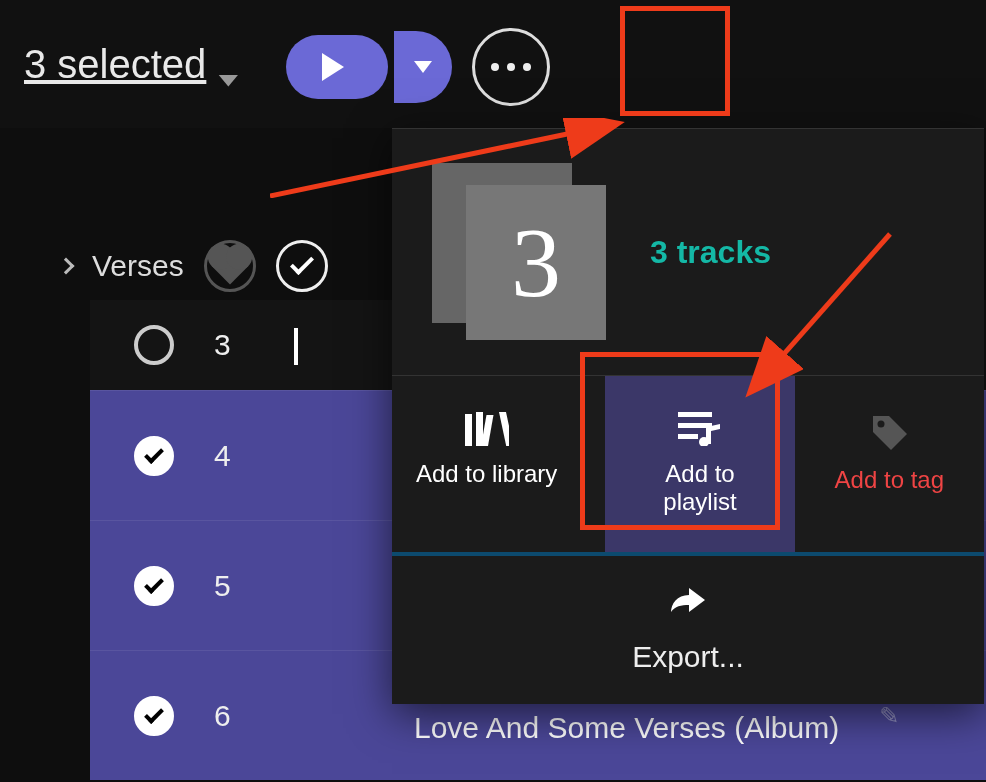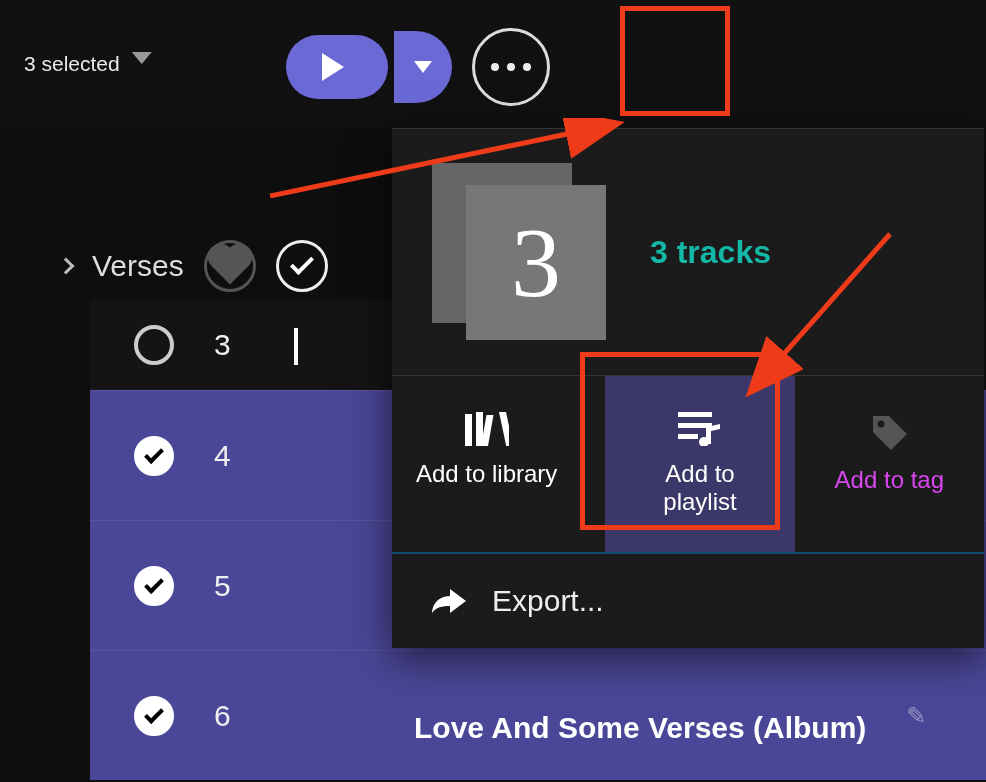--- a/index.html
+++ b/index.html
@@ -17,23 +17,24 @@
   .toolbar {
     height: 128px;
     width: 986px;
     display: flex;
     align-items: center;
     padding: 0 24px;
     background: #111;
     position: relative;
   }
   .sel-btn {
-    display: flex; align-items: flex-start; gap: 12px;
-    font-size: 21px; color: #e9e9e9;
-    cursor: pointer;
+    display: flex; align-items: flex-end; gap: 12px;
+    font-size: 40px; color: #e9e9e9;
+    cursor: pointer;
+    text-decoration: underline;
   }
   .chev-down {
     width: 20px; height: 12px;
     background: #999;
     clip-path: polygon(0 0, 100% 0, 50% 100%);
   }
 
   .play-cluster {
     position: absolute;
     left: 286px;
@@ -97,21 +98,21 @@
     gap: 40px;
     font-size: 30px;
   }
   .row.sel { background:#4b4798; }
   .row.unsel { background:#141414; }
   .circ{width:40px;height:40px;border:4px solid #fff;border-radius:50%;display:flex;align-items:center;justify-content:center;flex-shrink:0;}
   .circ.empty{border-color:#ccc;}
   .circ .cm{width:18px;height:10px;border-left:4px solid #000;border-bottom:4px solid #000;transform:rotate(-45deg);margin-top:-3px;}
   .circ.filled{background:#fff;}
   .tracknum{color:#eee;width:30px;}
-  .tracktitle{font-weight:700;color:#fff;margin-top:24px;}
+  .tracktitle{font-weight:400;color:#fff;margin-top:24px;}
 
   
   .panel {
     position:absolute;
     left: 392px; top: 128px;
     width: 592px;
     background: #1b1b1b;
     border-top: 1px solid #333;
     box-shadow: 0 10px 40px rgba(0,0,0,0.6);
     z-index: 50;
@@ -121,39 +122,40 @@
     padding: 34px 40px;
     border-bottom:1px solid #333;
   }
   .art-stack{position:relative;width:178px;height:178px;}
   .art-a{position:absolute;left:0;top:0;width:140px;height:160px;background:#666;}
   .art-b{position:absolute;left:34px;top:22px;width:140px;height:155px;background:#777;display:flex;align-items:center;justify-content:center;font-family:Georgia,serif;font-size:100px;color:#fff;}
   .panel-title{font-size:32px;font-weight:700;color:#14b8a6;}
 
   .panel-actions{
     display:flex;
-    border-bottom:2px solid #0c4a6e;
+    border-bottom:4px solid #0c4a6e;
   }
   .paction{
     flex:1;
     padding:36px 10px;
     text-align:center;
     cursor:pointer;
     font-size:24px;
     color:#fff;
     display:flex;flex-direction:column;align-items:center;gap:14px;
   }
-  .paction.disabled{color:#d946ef;}
+  .paction.disabled{color:#ef4444;}
   .paction.highlight{background:#3b3768;margin-left:24px;}
 
   .export-row{
     display:flex;align-items:center;gap:26px;
     padding:30px 40px;
     font-size:30px;color:#eee;
     cursor:pointer;
+    flex-direction:column;
   }
 
   
   .hl-box{position:absolute;border:5px solid #ee3b1a;z-index:200;pointer-events:none;}
   .arrow-svg{position:absolute;z-index:201;pointer-events:none;}
 </style>
 </head>
 <body>
 
 <div class="toolbar">

